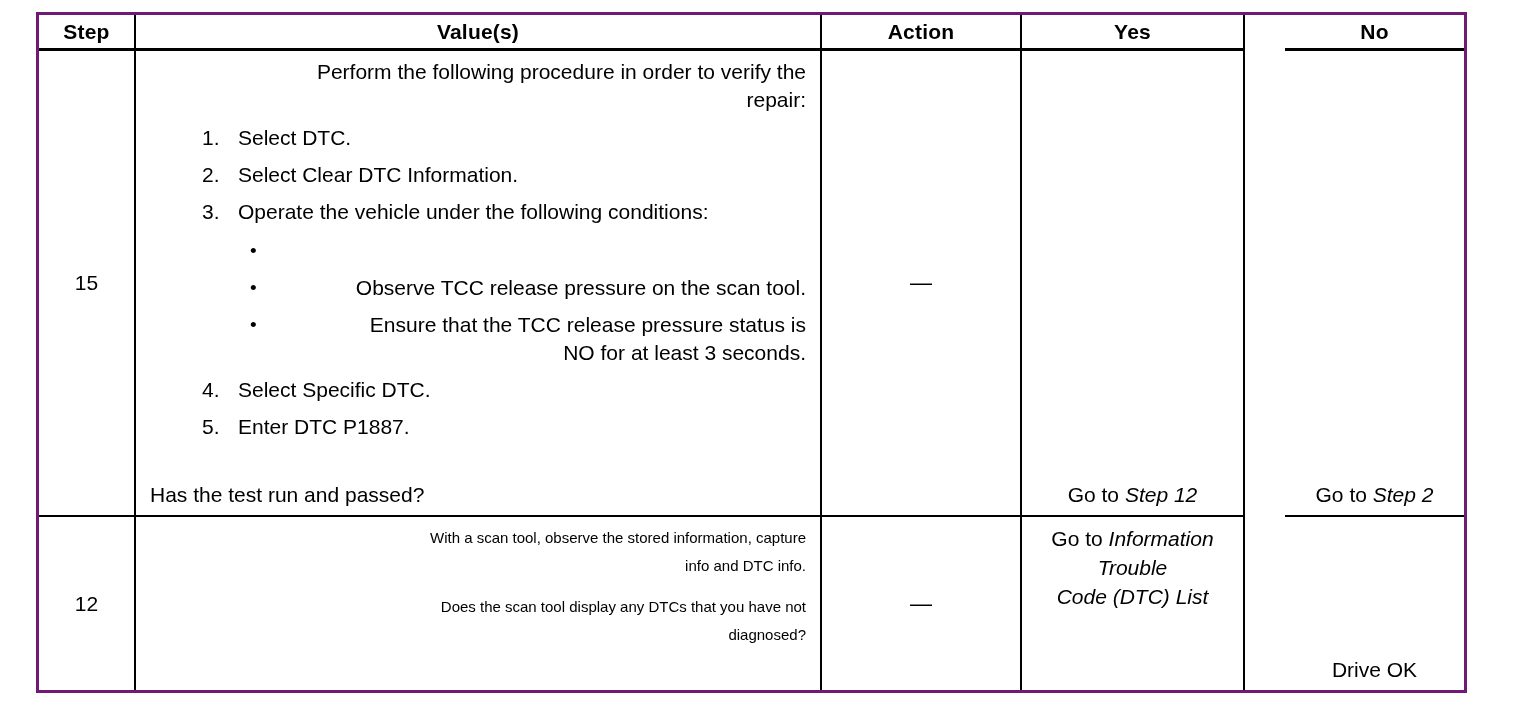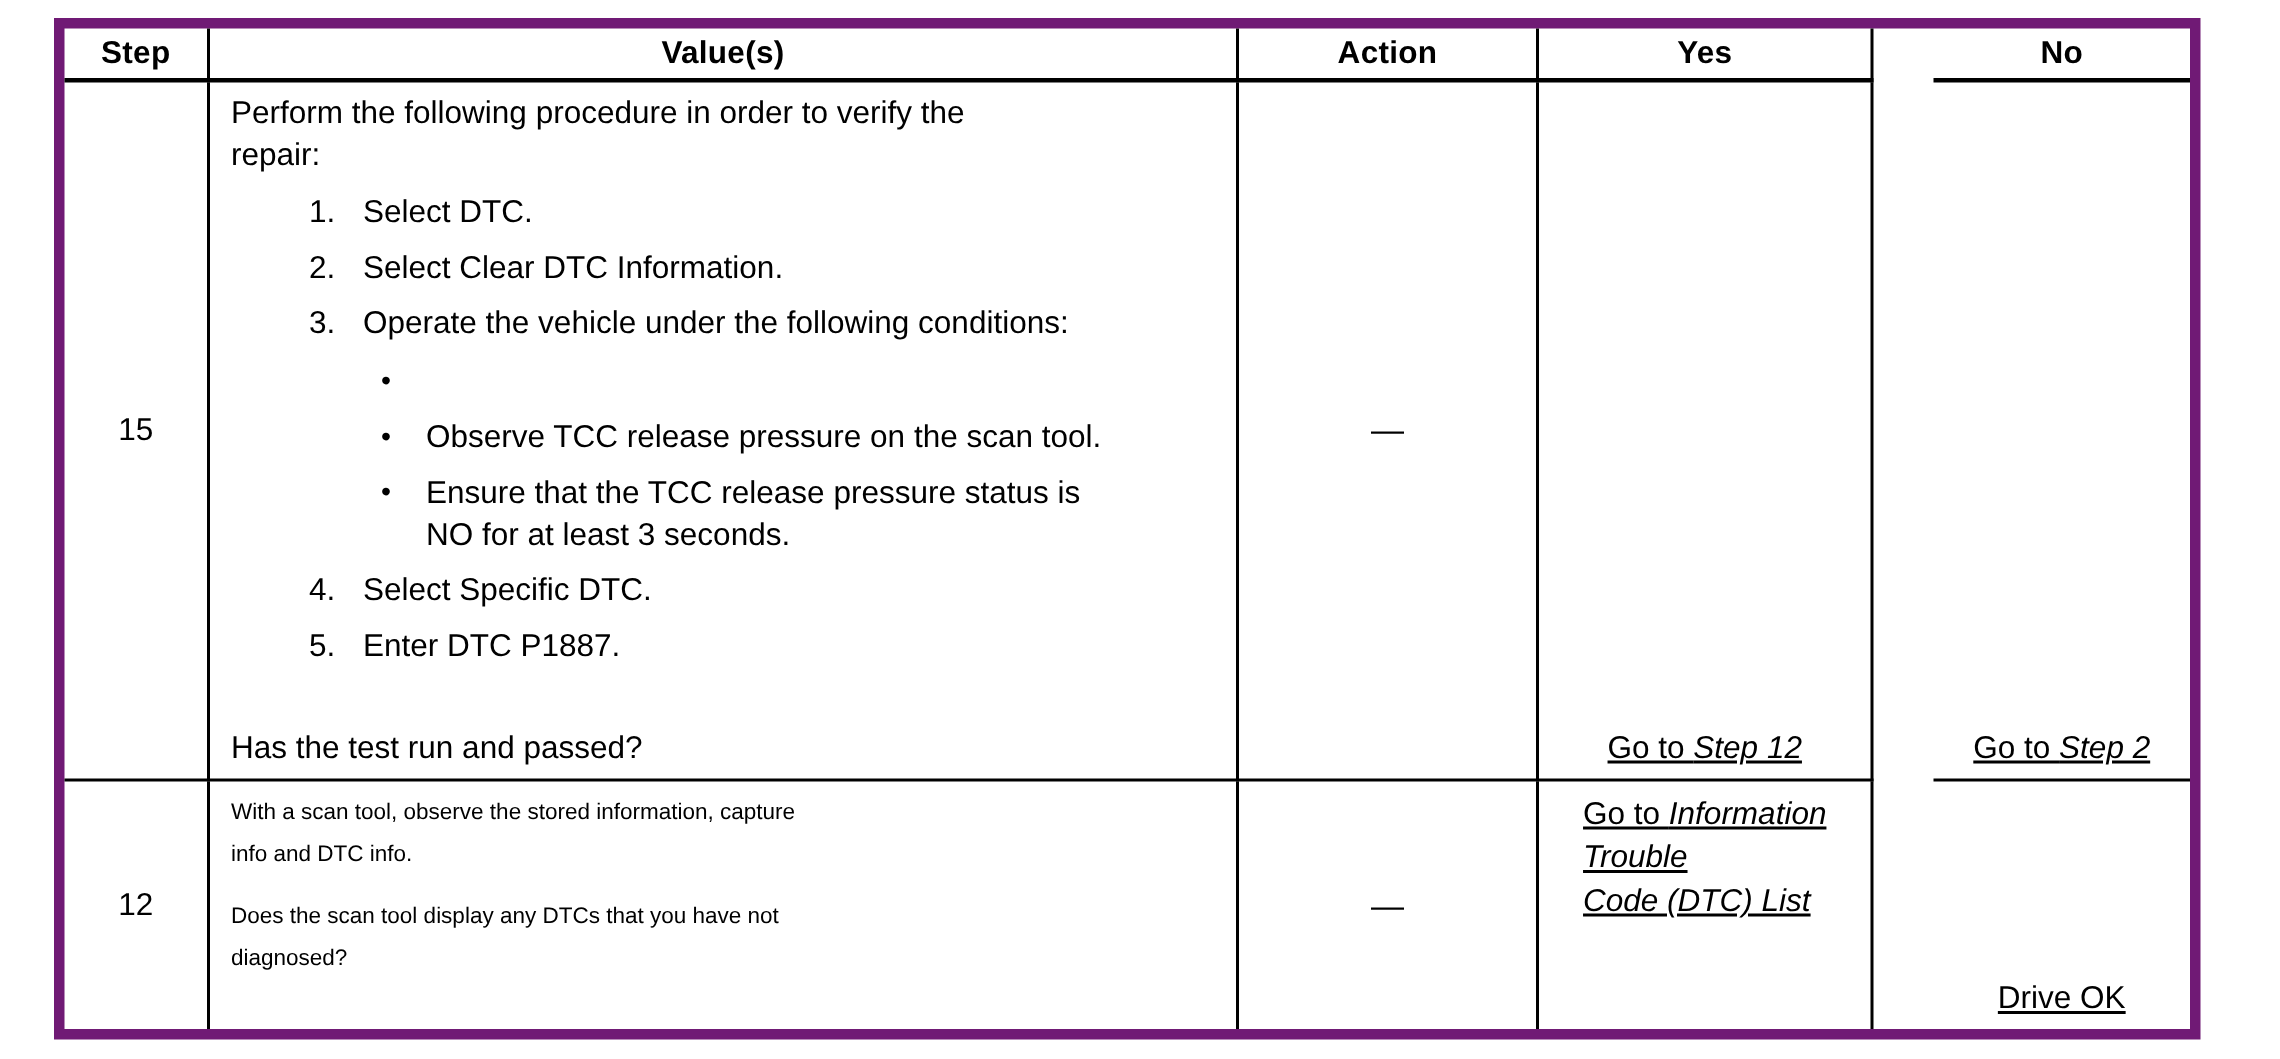--- a/index.html
+++ b/index.html
@@ -18,21 +18,21 @@
     height: 706px;
     background: #fff;
     overflow: hidden;
   }
   .dtable {
     position: absolute;
     left: 36px;
     top: 12px;
     width: 1431px;
     height: 681px;
-    border: 7px solid #701a75;
+    border: 3px solid #701a75;
     box-sizing: border-box;
     display: grid;
     grid-template-columns: 97px 686px 200px 223px 1fr;
     grid-template-rows: 36px 466px 1fr;
     background: #fff;
   }
   .cell {
     box-sizing: border-box;
     border-right: 2px solid #000;
     border-bottom: 2px solid #000;
@@ -61,21 +61,21 @@
     justify-content: center;
     font-size: 22px;
   }
   .action-cell {
     font-size: 21px;
     line-height: 28px;
     padding: 7px 14px 6px 14px;
     display: flex;
     flex-direction: column;
   }
-  .preline { white-space: pre-line; }
+  .preline { white-space: pre-line; text-align: right; }
   .intro { margin: 0 0 10px 0; }
   .num-item {
     display: flex;
     margin: 0 0 9px 0;
     padding-left: 52px;
   }
   .num-item .num {
     width: 36px;
     flex: 0 0 36px;
   }
@@ -93,22 +93,22 @@
   }
   .bullet-item .bmark::before { content: "\2022"; }
   .bullet-item .btext { flex: 1; }
   .question { margin-top: auto; }
   .goto-cell {
     font-size: 21px;
     line-height: 28px;
     display: flex;
     align-items: flex-end;
     justify-content: center;
+    text-align: center;
     padding: 4px 8px 6px 8px;
-    text-decoration: underline;
   }
   .goto-cell.top-align {
     align-items: flex-start;
     padding-top: 7px;
   }
   .action-plain {
     font-size: 15px;
     line-height: 28px;
     padding: 7px 14px 6px 14px;
   }

